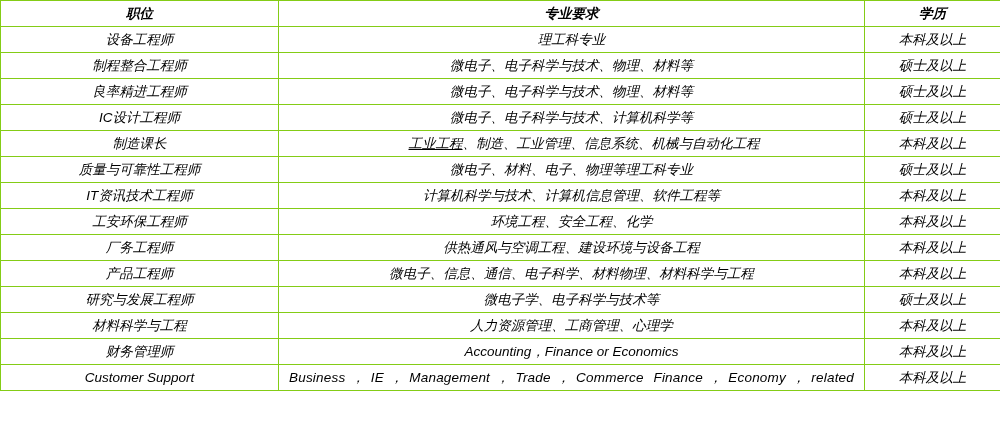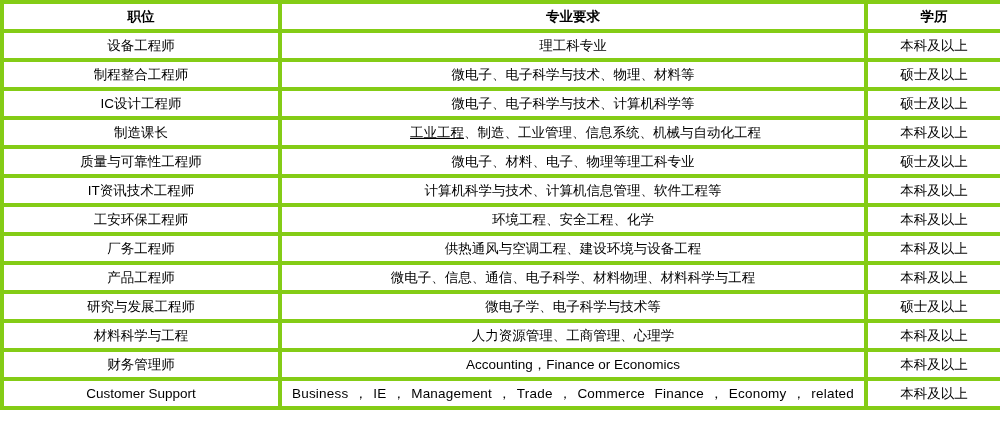--- a/index.html
+++ b/index.html
@@ -16,27 +16,28 @@
   }
   .table-wrap {
     width: 1000px;
   }
   table.job-table {
     border-collapse: collapse;
     width: 1000px;
     table-layout: fixed;
   }
   table.job-table td, table.job-table th {
-    border: 4px solid #84cc16;
+    border: 1px solid #84cc16;
     font-size: 13.5px;
     font-weight: normal;
     padding: 0 4px;
     vertical-align: middle;
     text-align: center;
     line-height: 1.45;
+    font-style: italic;
   }
   table.job-table th {
     font-weight: bold;
     height: 25px;
   }
   table.job-table td {
     height: 25px;
   }
   col.c-position { width: 278px; }
   col.c-major    { width: 586px; }
@@ -77,20 +78,25 @@
       </tr>
     </thead>
     <tbody>
       <tr>
         <td>设备工程师</td>
         <td>理工科专业</td>
         <td>本科及以上</td>
       </tr>
       <tr>
         <td>制程整合工程师</td>
+        <td>微电子、电子科学与技术、物理、材料等</td>
+        <td>硕士及以上</td>
+      </tr>
+      <tr>
+        <td>良率精进工程师</td>
         <td>微电子、电子科学与技术、物理、材料等</td>
         <td>硕士及以上</td>
       </tr>
       <tr>
         <td>IC设计工程师</td>
         <td>微电子、电子科学与技术、计算机科学等</td>
         <td>硕士及以上</td>
       </tr>
       <tr>
         <td>制造课长</td>

